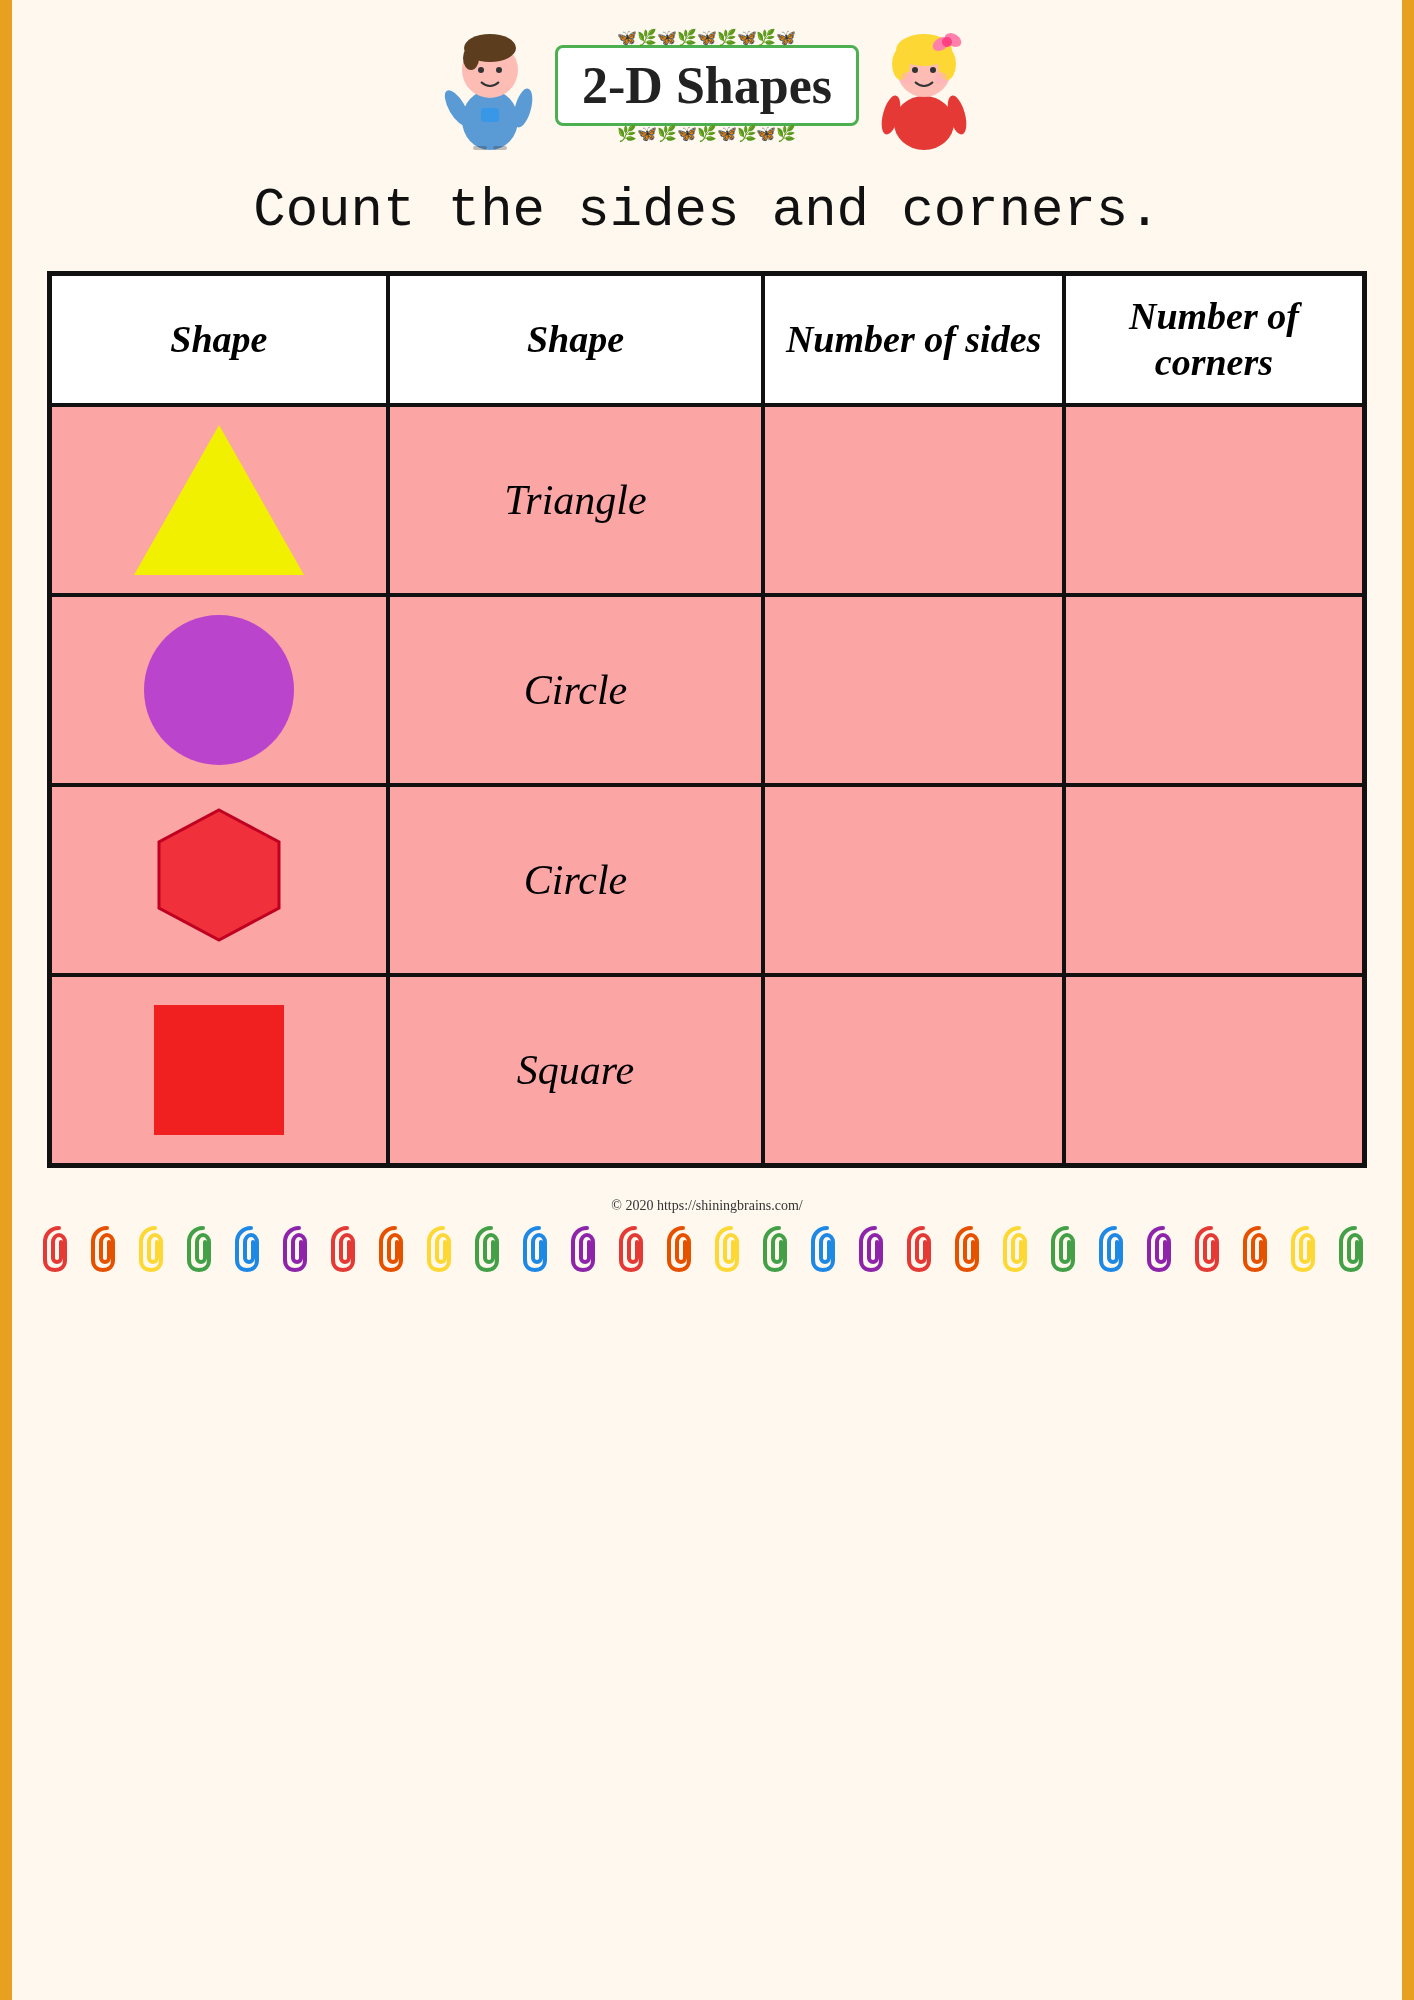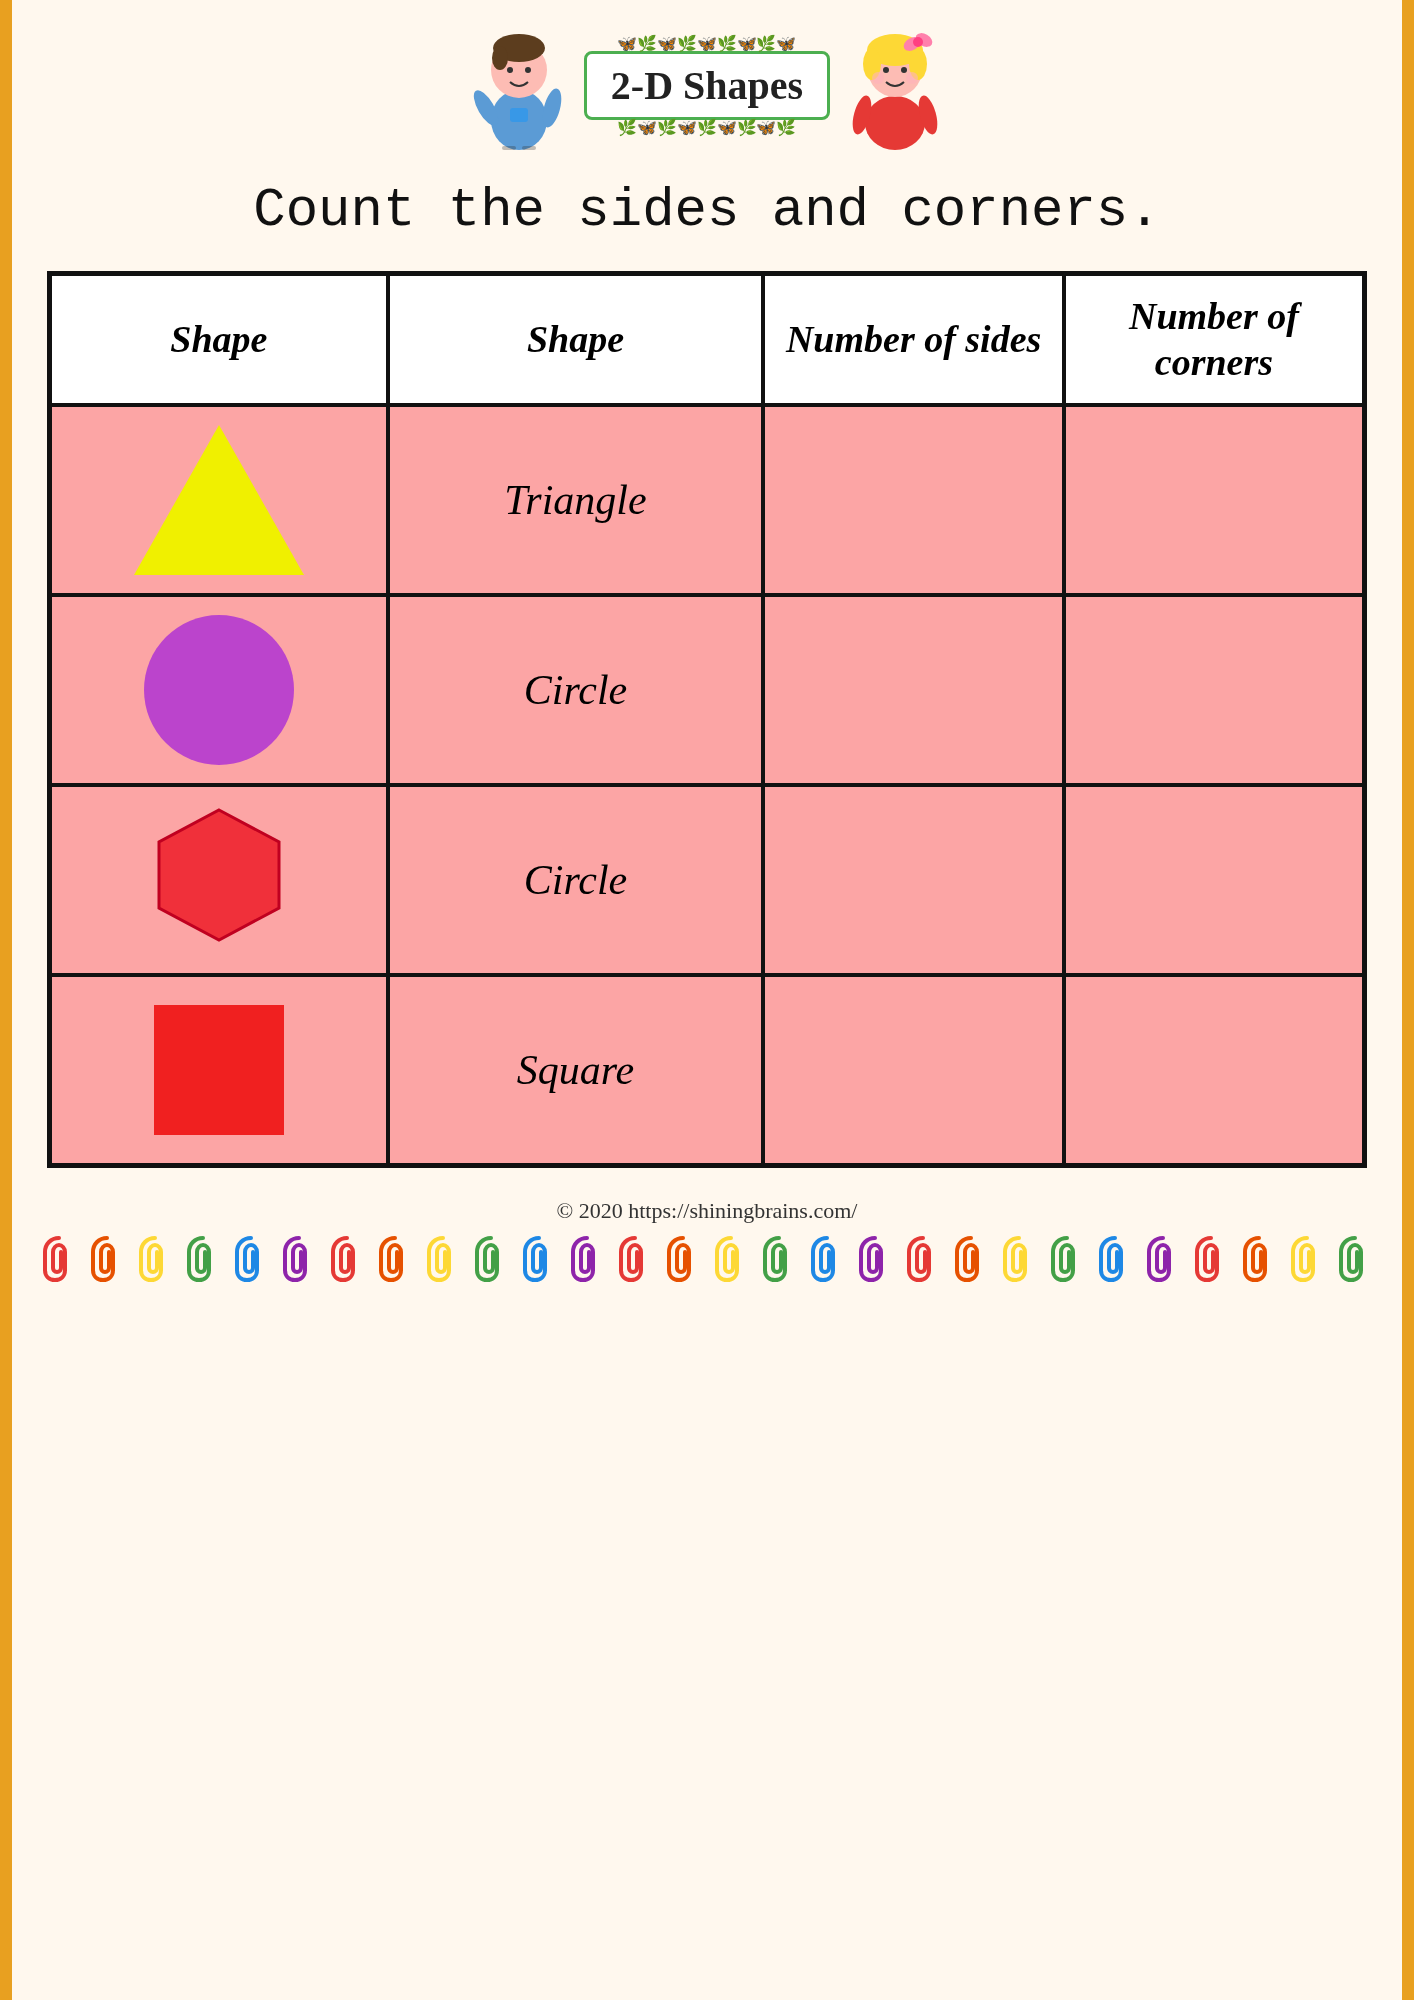--- a/index.html
+++ b/index.html
@@ -32,21 +32,21 @@
       align-items: center;
       justify-content: center;
       gap: 10px;
       position: relative;
     }
 
     .title-box {
       border: 3px solid #4caf50;
       border-radius: 8px;
       padding: 8px 24px;
-      font-size: 40px;
+      font-size: 52px;
       font-weight: bold;
       color: #222;
       background: white;
       position: relative;
     }
 
     
     .title-box::before {
       content: '🦋🌿🦋🌿🦋🌿🦋🌿🦋';
       font-size: 16px;
@@ -146,21 +146,21 @@
     .square {
       width: 130px;
       height: 130px;
       background: #f02020;
     }
 
     
     .footer {
       width: 100%;
       text-align: center;
-      font-size: 22px;
+      font-size: 14px;
       color: #333;
       margin-bottom: 10px;
     }
 
     
     .paperclips {
       display: flex;
       flex-direction: row;
       justify-content: center;
       width: 100%;

